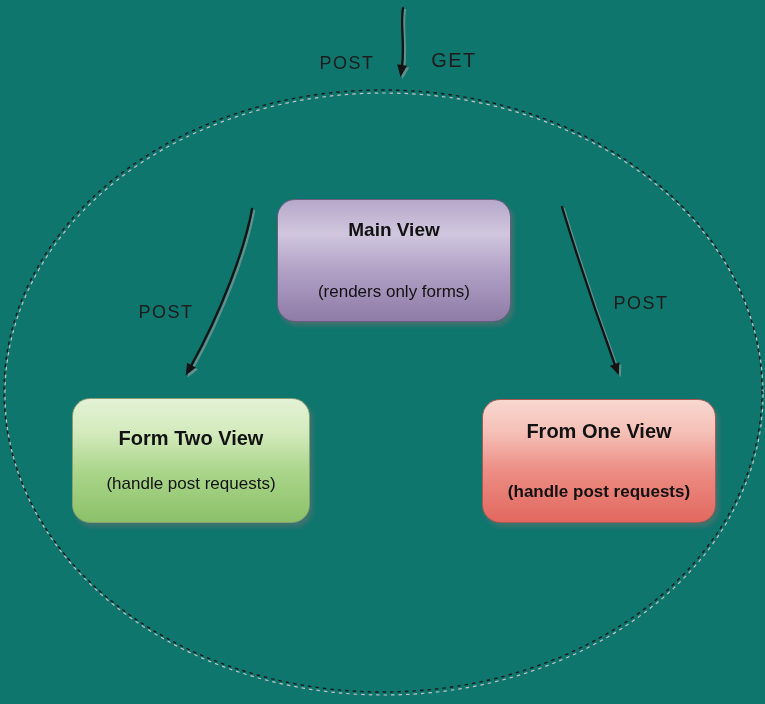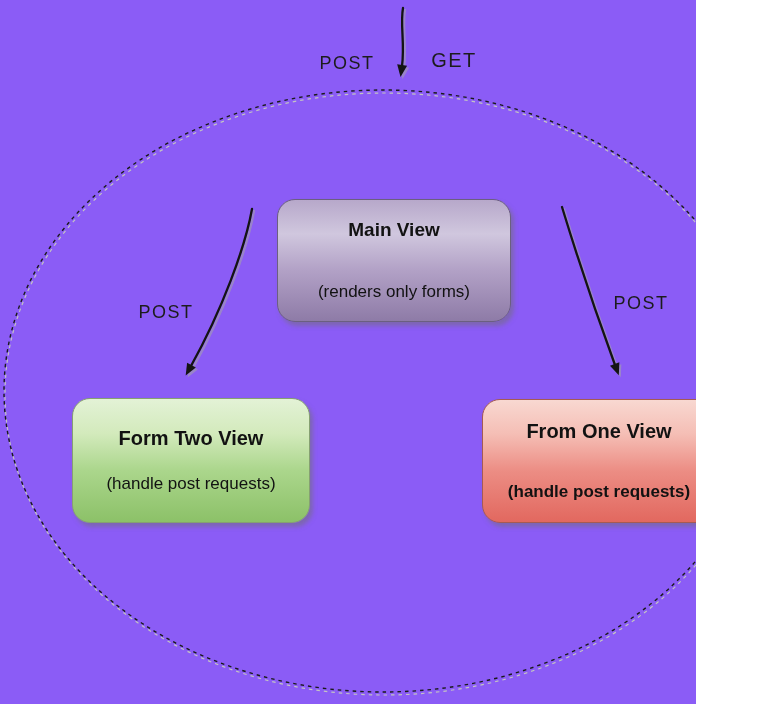--- a/index.html
+++ b/index.html
@@ -1,23 +1,23 @@
 <!DOCTYPE html>
 <html><head>
 <meta charset="utf-8">
 <style>
   * { margin: 0; padding: 0; box-sizing: border-box; }
   html, body { background: #ffffff; }
   body { font-family: "Liberation Sans", sans-serif; }
 
   .canvas {
     position: relative;
-    width: 696px;
+    width: 765px;
     height: 704px;
-    background: #8b5cf6;
+    background: #0f766e;
     overflow: hidden;
     text-decoration: underline;
   }
 
   .diagram-svg {
     position: absolute;
     left: 0; top: 0;
     width: 765px; height: 704px;
   }
 

